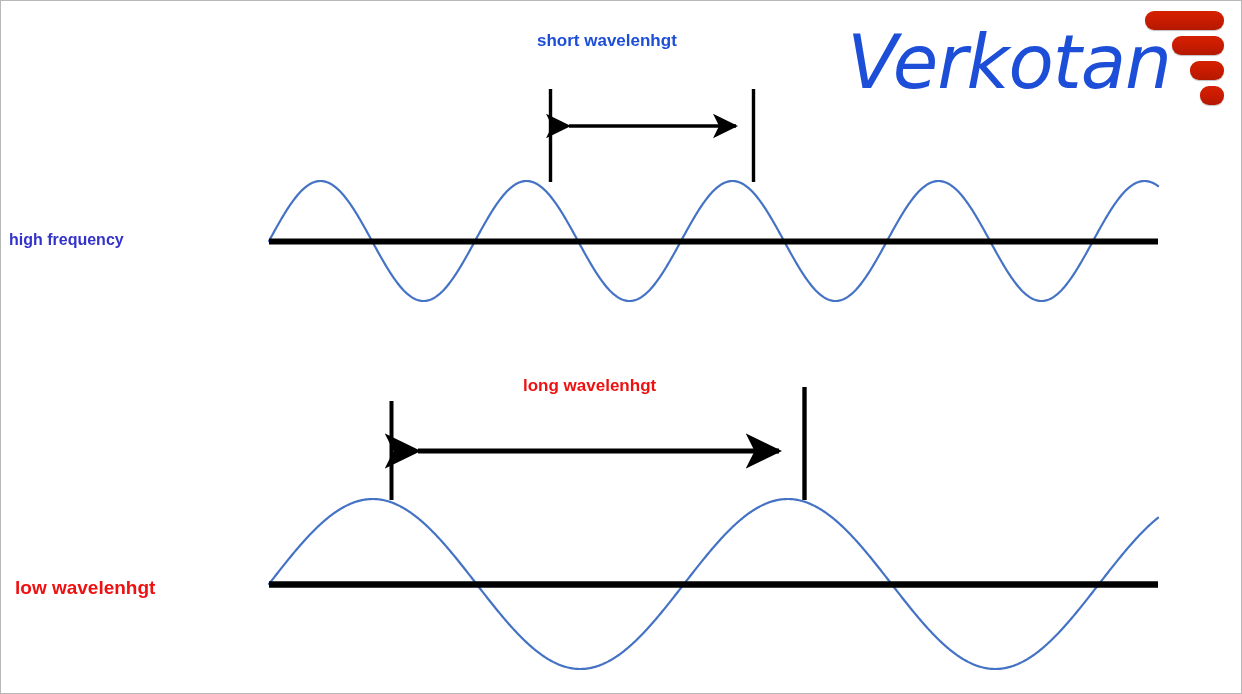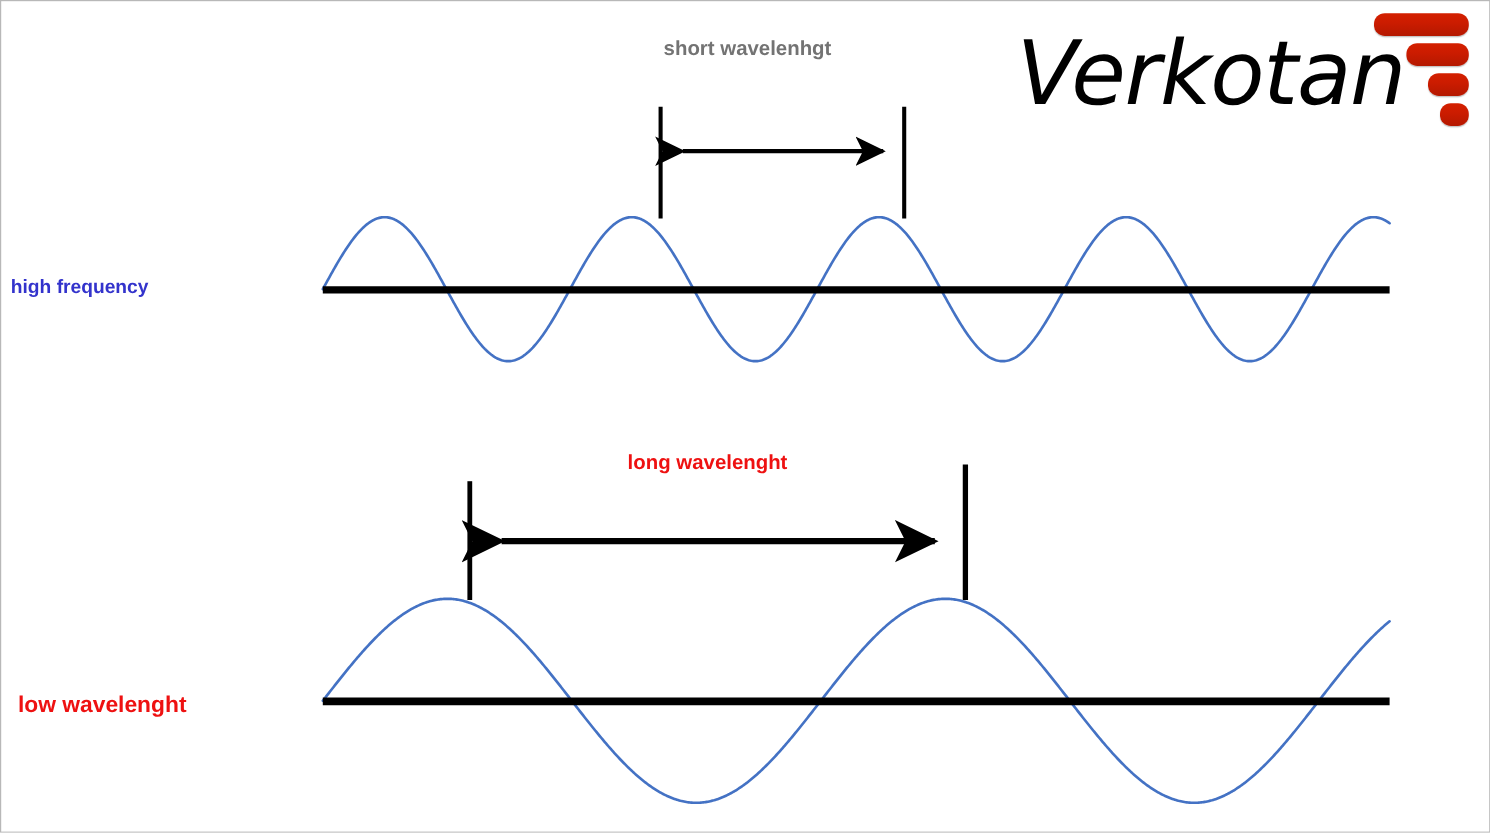--- a/index.html
+++ b/index.html
@@ -39,24 +39,24 @@
     font-size: 16px;
     color: #3333cc;
   }
   .label-lf {
     left: 14px;
     top: 576px;
     font-size: 19px;
     color: #ee1111;
   }
   .label-short {
-    left: 552px;
+    left: 536px;
     top: 30px;
     font-size: 17px;
-    color: #737373;
+    color: #1d4ed8;
     text-align: center;
   }
   .label-long {
     left: 522px;
     top: 375px;
     font-size: 17px;
     color: #ee1111;
   }
   
   #logo {
@@ -68,21 +68,21 @@
   }
   #logo-word {
     position: absolute;
     right: 62px;
     top: 20px;
     font-family: "DejaVu Sans", sans-serif;
     font-style: italic;
     font-weight: 400;
     font-size: 74px;
     line-height: 74px;
-    color: #000000;
+    color: #1d4ed8;
     letter-spacing: -1px;
     white-space: nowrap;
   }
   .logo-bar {
     position: absolute;
     right: 9px;
     background: linear-gradient(to bottom, #d32000 0%, #cc1c00 40%, #b41800 100%);
     border-radius: 9px;
     height: 19px;
     box-shadow: 0 1px 1px rgba(0,0,0,0.25);
@@ -121,23 +121,23 @@
       <line x1="390.5" y1="400" x2="390.5" y2="499" stroke="#000000" stroke-width="4"></line>
       <line x1="803.5" y1="386" x2="803.5" y2="499" stroke="#000000" stroke-width="4.4"></line>
       <line x1="417" y1="450" x2="778" y2="450" stroke="#000000" stroke-width="5.2" marker-start="url(#arrowL)" marker-end="url(#arrowR)"></line>
     </g>
   </svg>
 
   <div class="label label-hf">high frequency</div>
 
   <div class="label label-short">short wavelenhgt</div>
 
-  <div class="label label-lf">low wavelenght</div>
+  <div class="label label-lf">low wavelenhgt</div>
 
-  <div class="label label-long">long wavelenght</div>
+  <div class="label label-long">long wavelenhgt</div>
 
   <div id="logo">
     <div id="logo-word">Verkotan</div>
     <div class="logo-bar b1"></div>
     <div class="logo-bar b2"></div>
     <div class="logo-bar b3"></div>
     <div class="logo-bar b4"></div>
   </div>
 
 </div>

